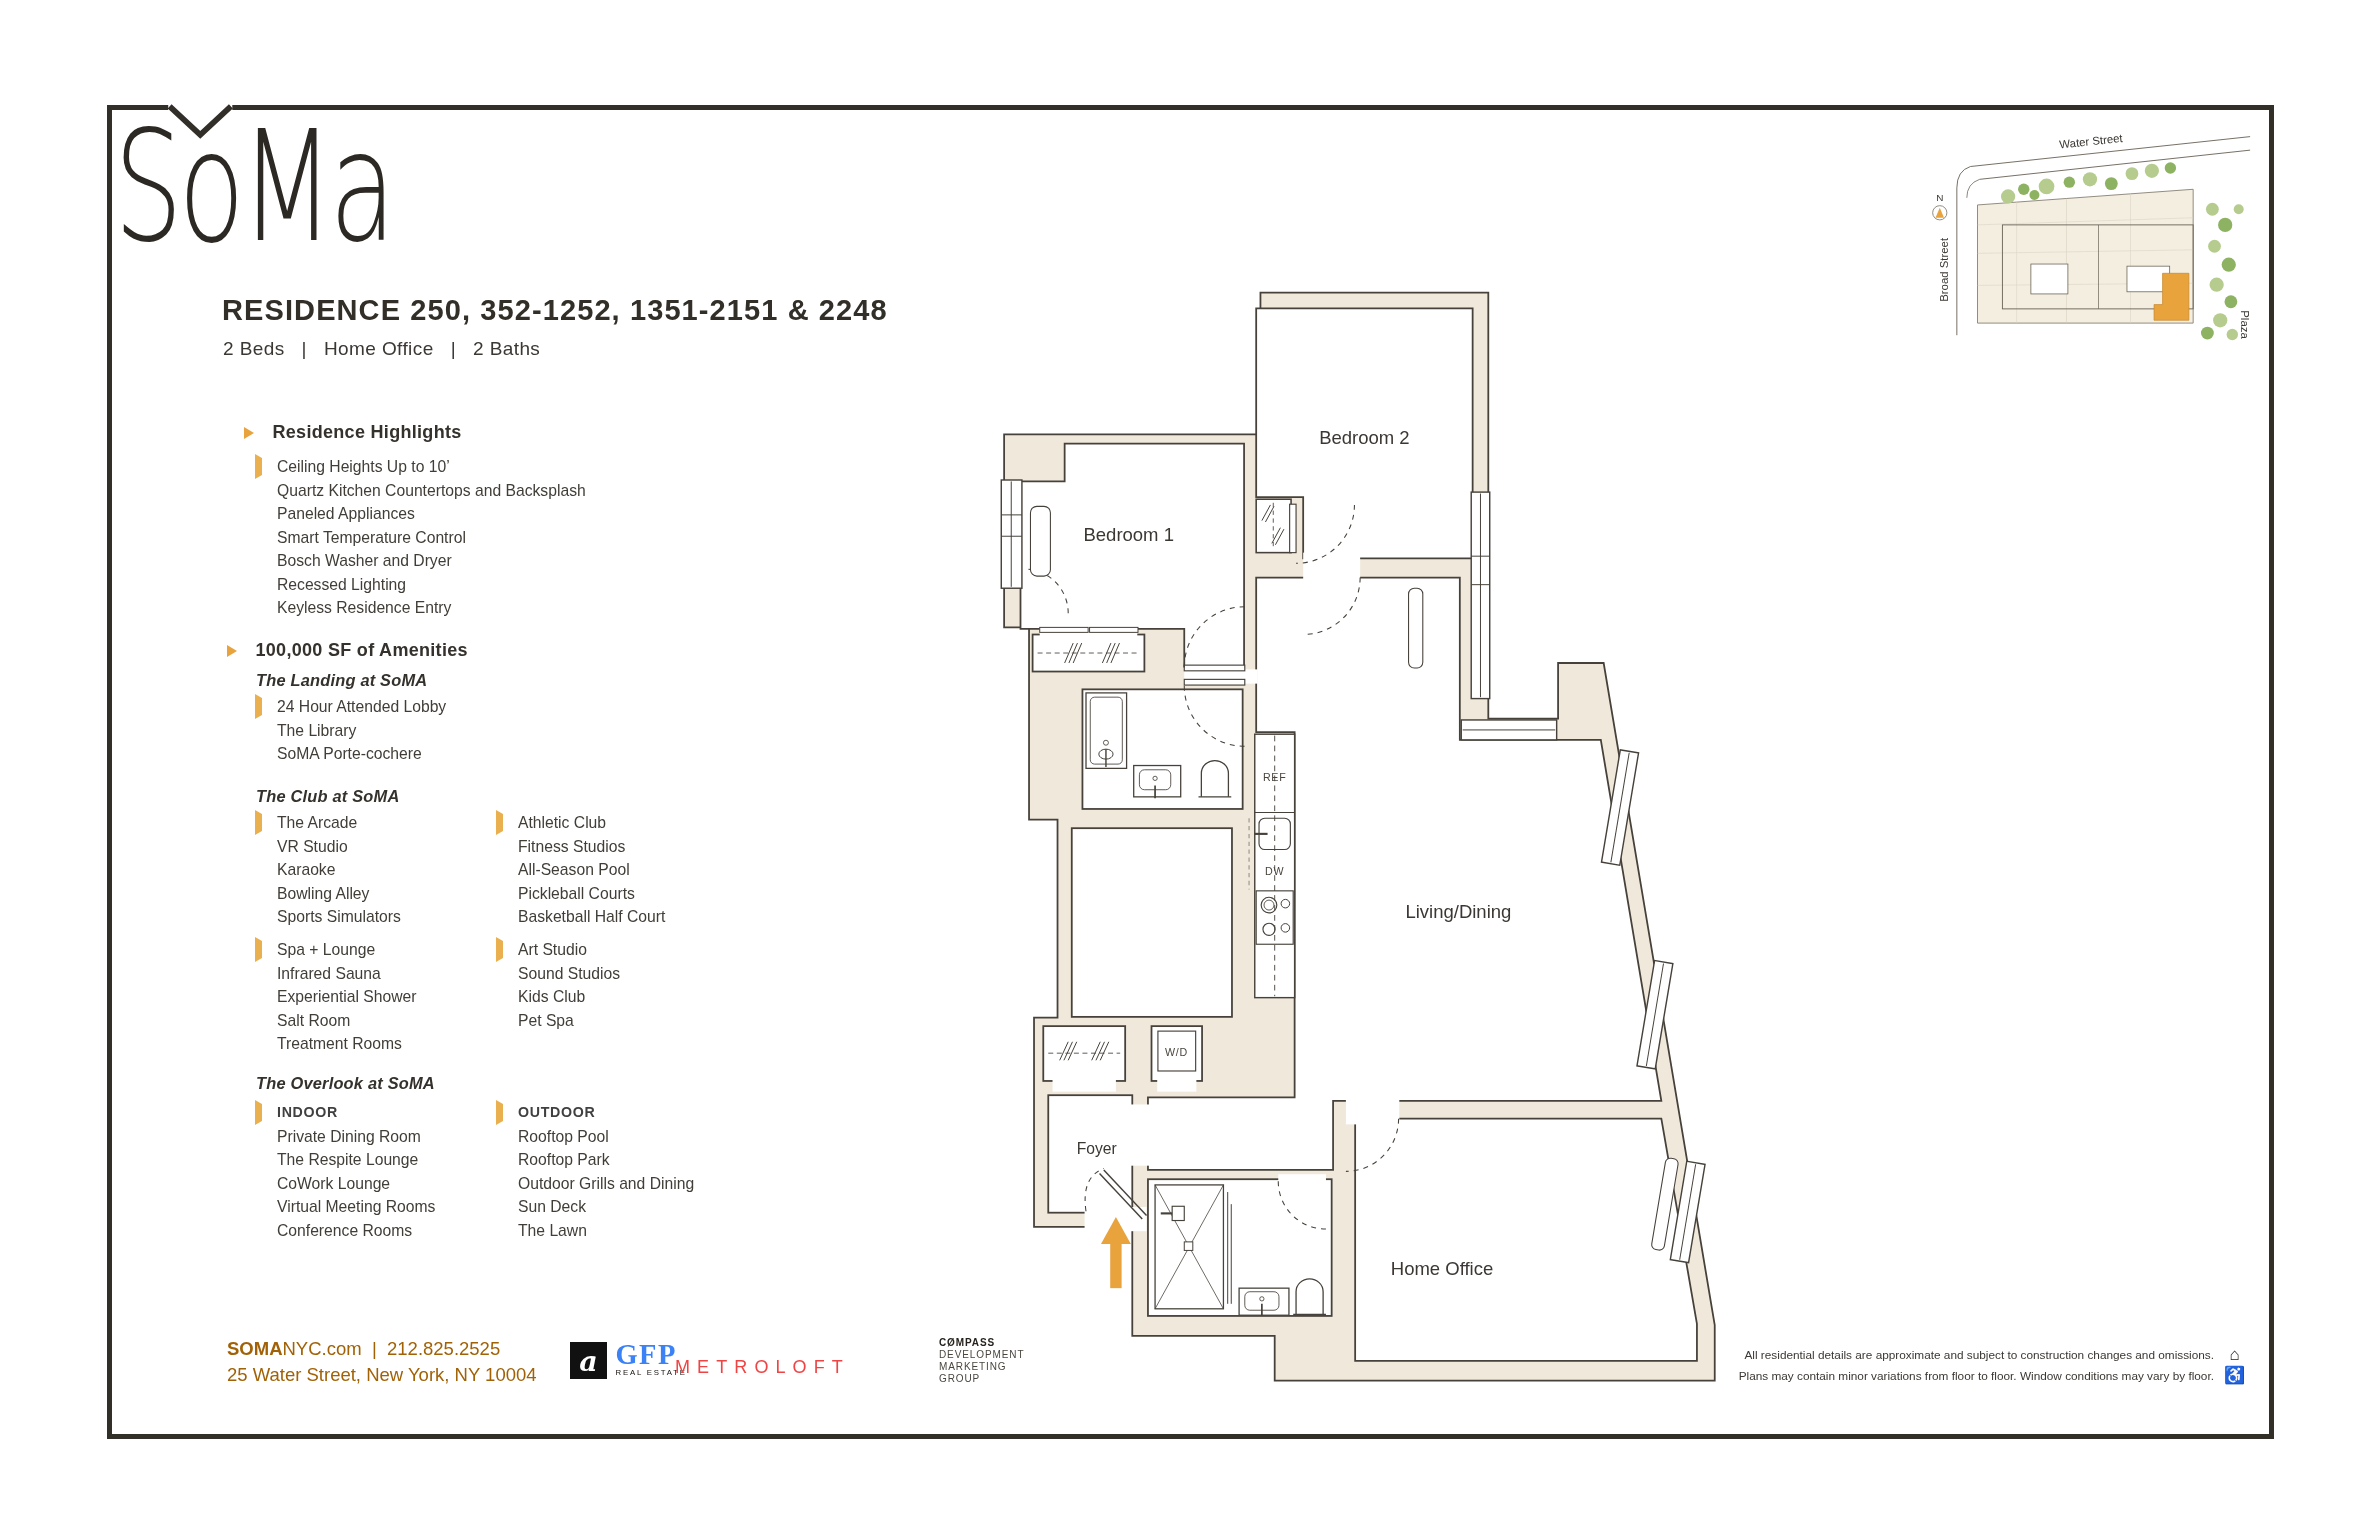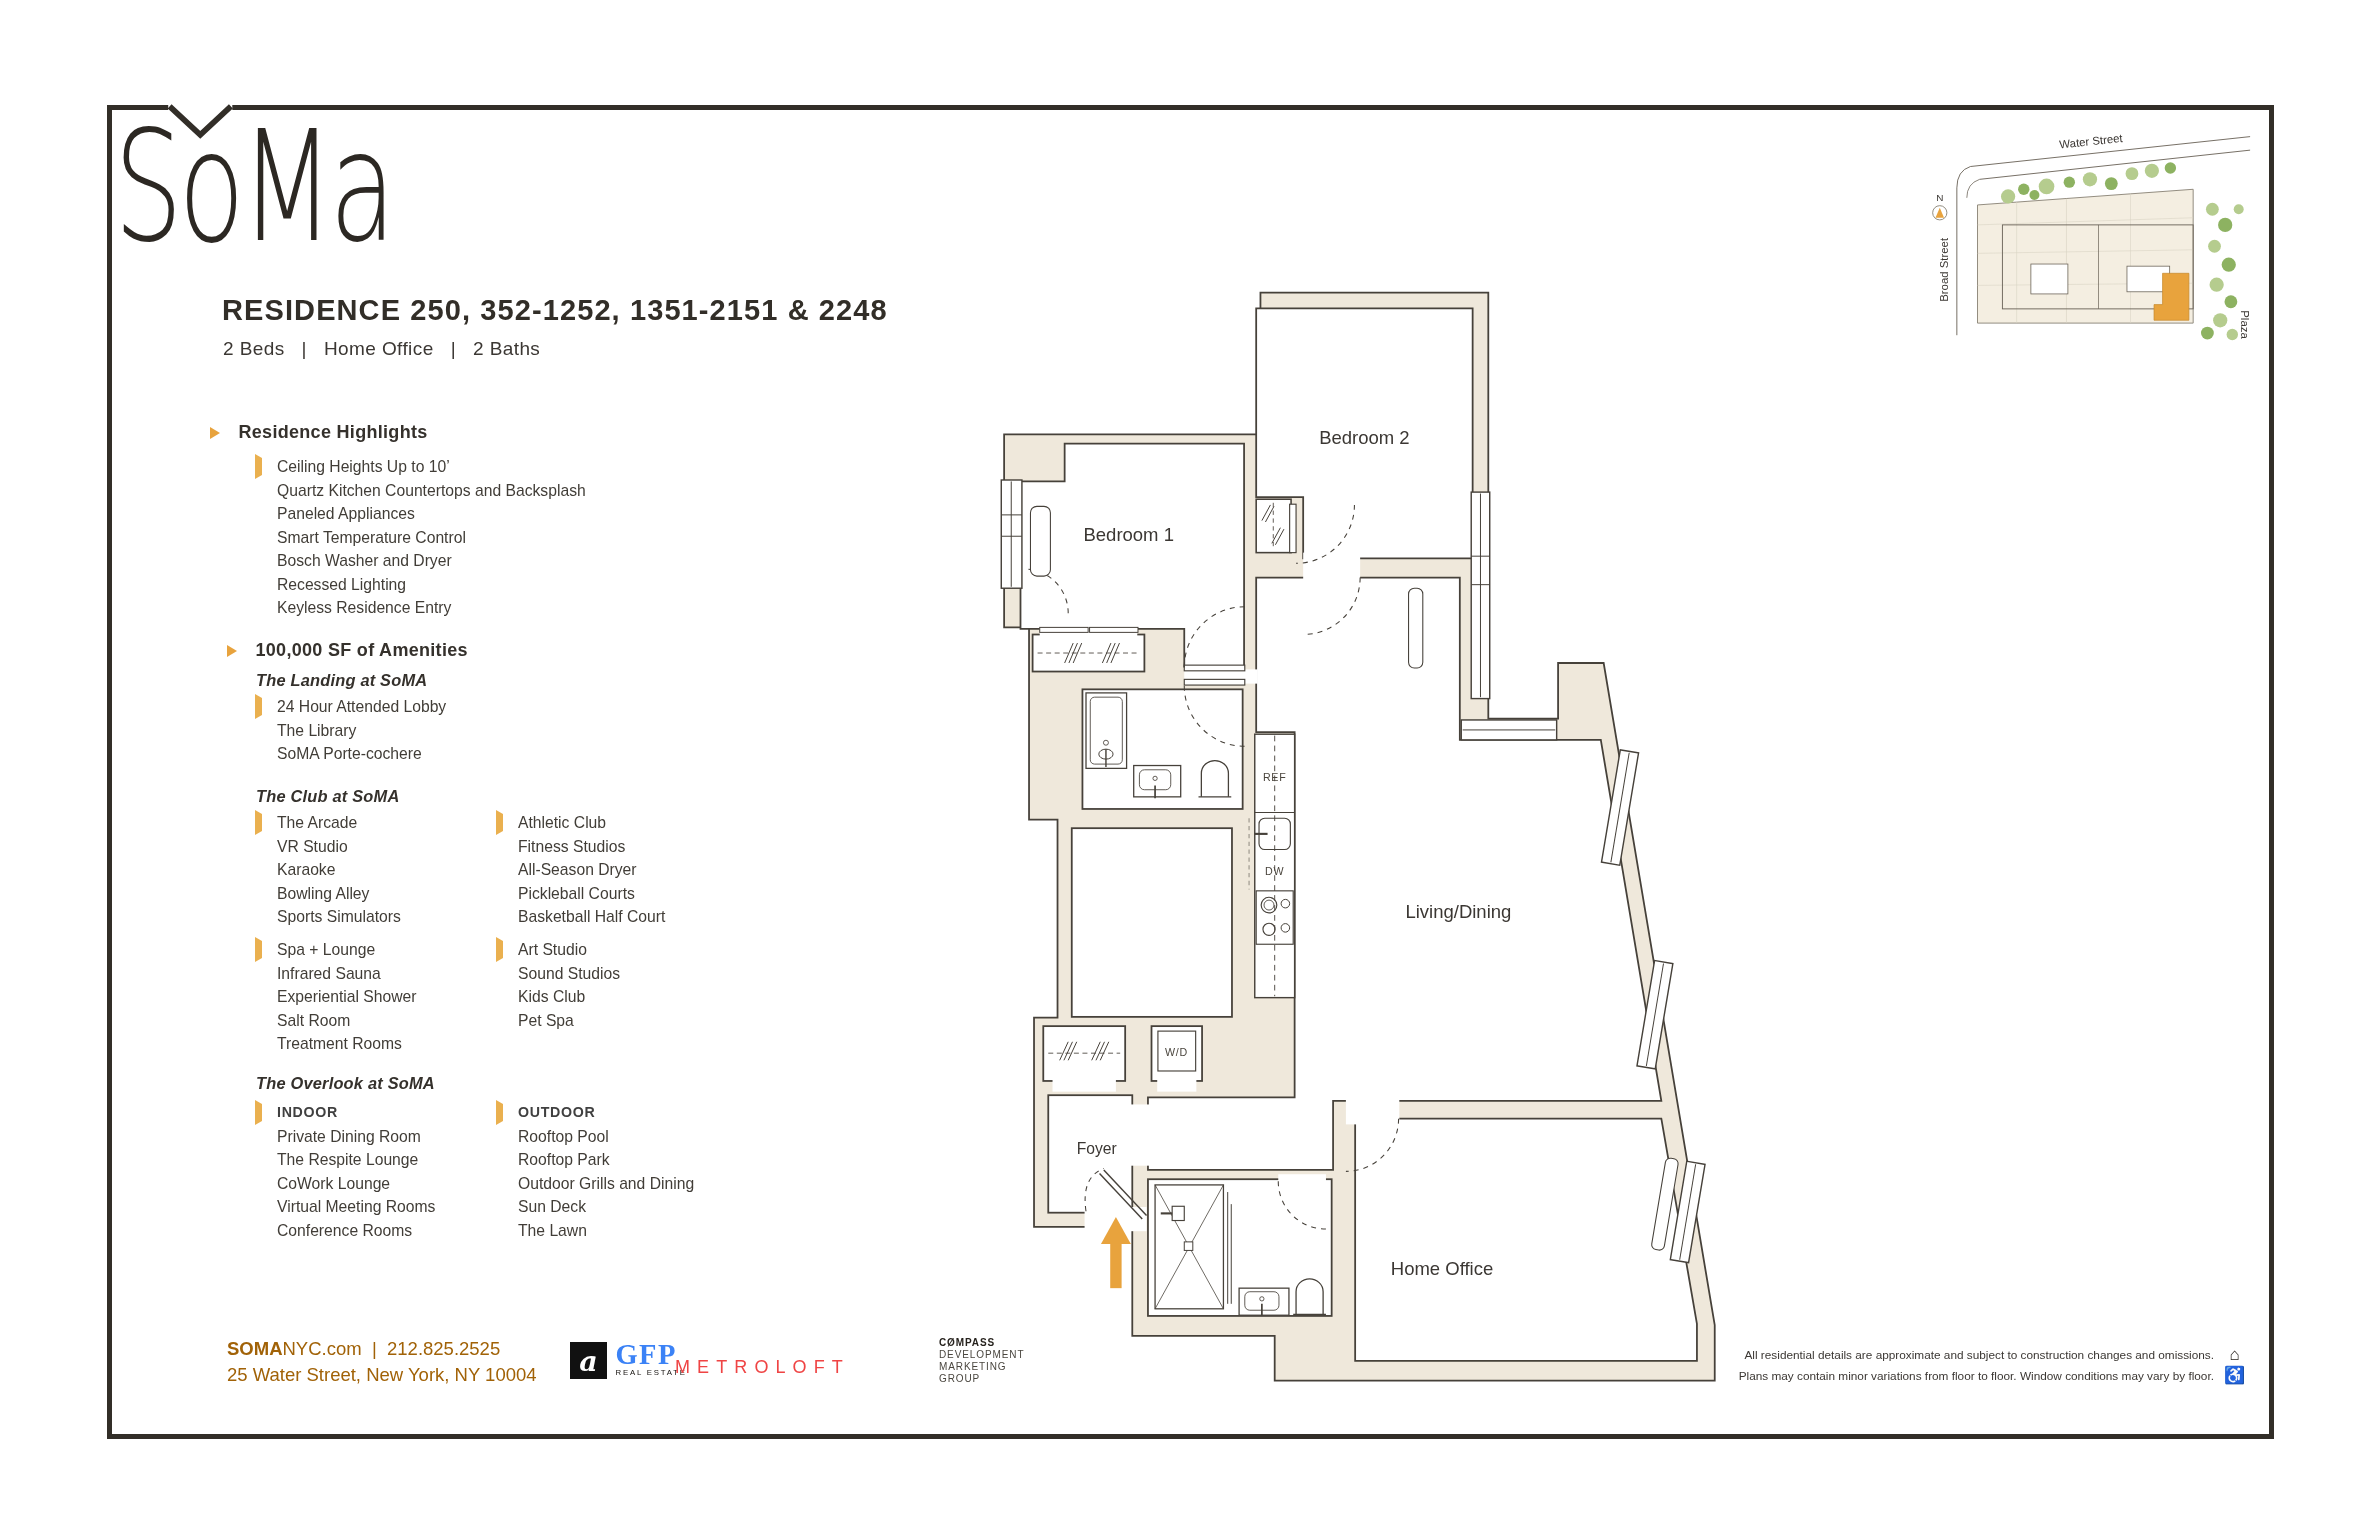--- a/index.html
+++ b/index.html
@@ -37,21 +37,21 @@
 
 <svg class="abs" style="left:107px;top:85px;" width="299" height="171" viewBox="0 0 420 240">
   <rect x="86" y="24" width="90" height="14" fill="#fff"></rect>
   <polyline points="88,30 131,70 174,30" fill="none" stroke="#322e28" stroke-width="8"></polyline>
   <text transform="translate(10,218) scale(1,1.42)" style="font:200 152px 'DejaVu Sans',sans-serif;fill:#2c2823;letter-spacing:-6px;">SoMa</text>
 </svg>
 
 <div class="abs ttl" style="left:222px;top:294px;">RESIDENCE 250, 352-1252, 1351-2151 &amp; 2248</div>
 <div class="abs sub" style="left:223px;top:338px;white-space:pre;text-align:right;">2 Beds   |   Home Office   |   2 Baths</div>
 
-<div class="abs shead" style="left:210px;top:422px;">
+<div class="abs shead" style="left:244px;top:422px;">
   <span class="tri"></span>
   <span class="txt">Residence Highlights</span>
 </div>
 <div class="abs list" style="left:255px;top:455px;">
   <div class="row">
       <span class="b"><span class="tris"></span></span>
       <span>Ceiling Heights Up to 10’</span>
     </div>
   <div class="row">
       <span class="b"></span>
@@ -127,21 +127,21 @@
   <div class="row">
       <span class="b"><span class="tris"></span></span>
       <span>Athletic Club</span>
     </div>
   <div class="row">
       <span class="b"></span>
       <span>Fitness Studios</span>
     </div>
   <div class="row">
       <span class="b"></span>
-      <span>All-Season Dryer</span>
+      <span>All-Season Pool</span>
     </div>
   <div class="row">
       <span class="b"></span>
       <span>Pickleball Courts</span>
     </div>
   <div class="row">
       <span class="b"></span>
       <span>Basketball Half Court</span>
     </div>
 </div>

